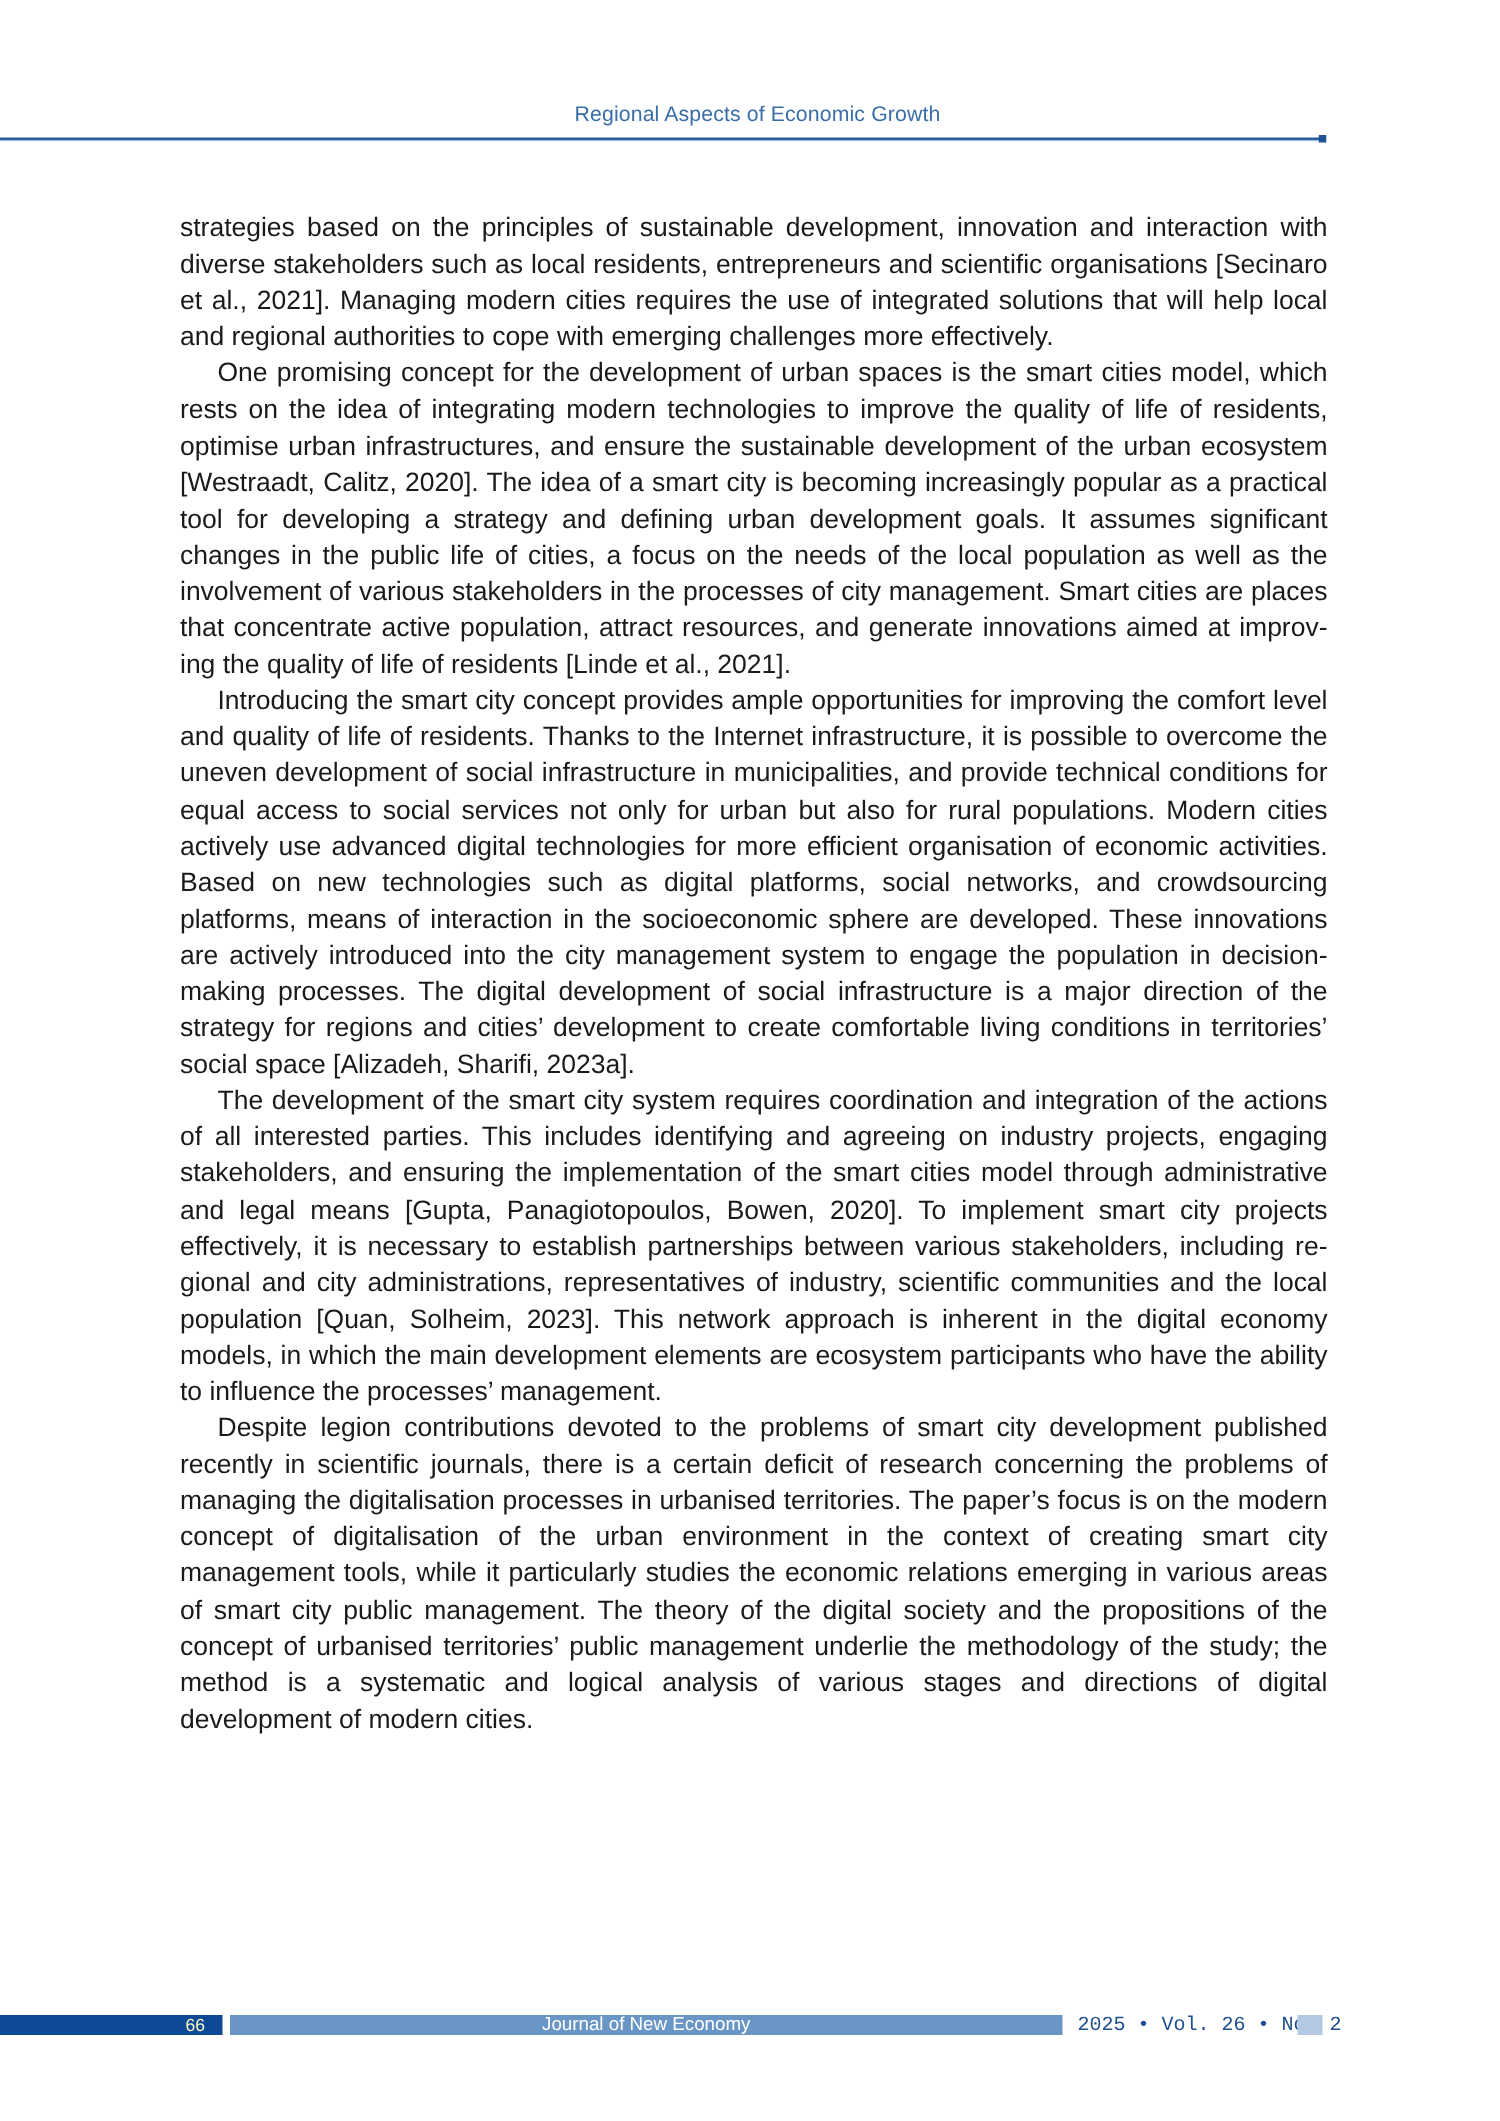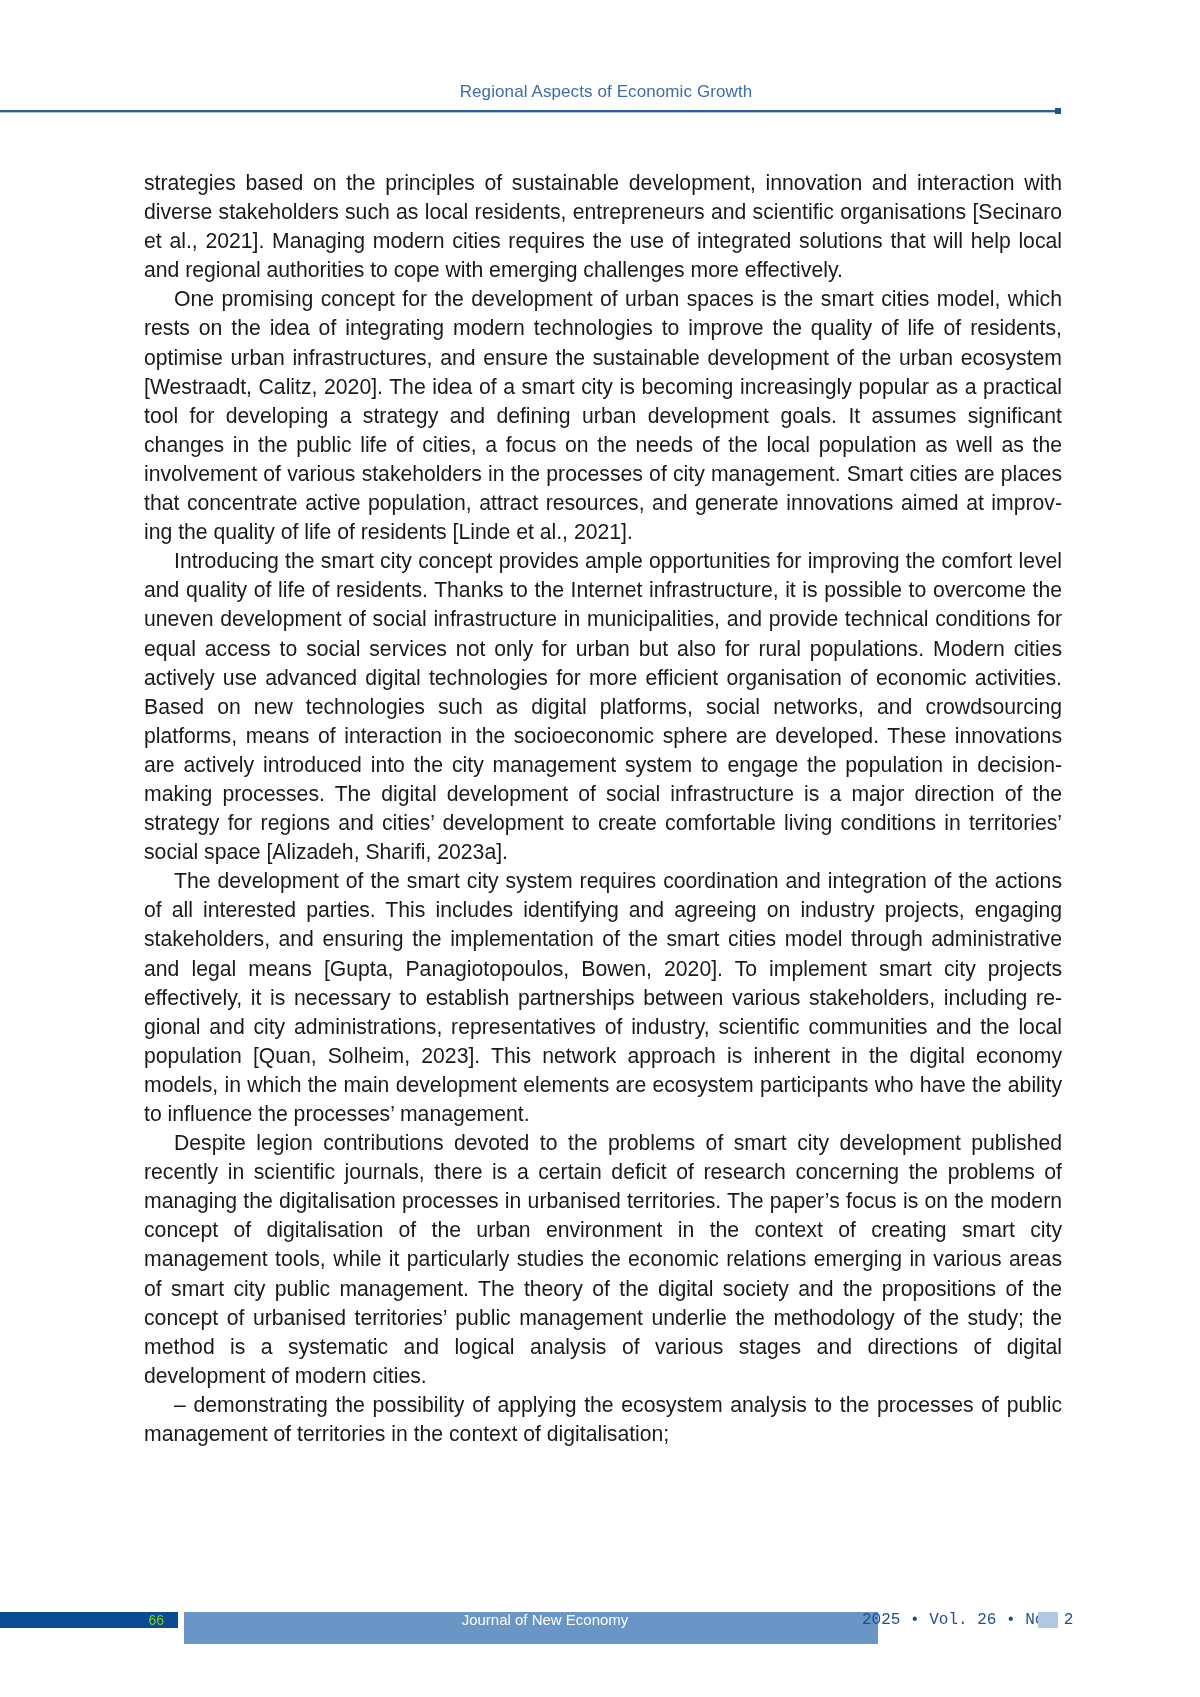--- a/index.html
+++ b/index.html
@@ -22,29 +22,29 @@
   .body-text {
     position: absolute; top: 168px; left: 144px; width: 918px;
     font-family: Liberation Sans, sans-serif;
     font-size: 21.2px; line-height: 29.1px; color: #1a1a1a;
     text-align: justify; hyphens: manual;
   }
   .body-text p { margin: 0; text-indent: 0; }
   .body-text p.indent { text-indent: 30px; }
   .footer-num {
     position: absolute; top: 1612px; left: 0; width: 178px; height: 16px;
-    background: #0d4a96; color: #84cc16;
+    background: #0d4a96; color: #fef9c3;
     font-family: "Liberation Sans", sans-serif; font-size: 14px;
     text-align: right; line-height: 16px; padding-right: 14px; box-sizing: border-box;
   }
   .footer-journal {
-    position: absolute; top: 1612px; left: 184px; width: 666px; height: 32px;
+    position: absolute; top: 1612px; left: 184px; width: 666px; height: 16px;
     background: #6a96c6; color: #ffffff;
     font-family: "Liberation Sans", sans-serif; font-size: 15px;
-    text-align: center; line-height: 16px; padding-left: 28px;
+    text-align: center; line-height: 16px;
   }
   .footer-issue {
     position: absolute; top: 1610px; left: 862px;
     color: #1f4f8e;
     font-family: Liberation Mono, monospace; font-size: 16px; line-height: 20px;
   }
   .footer-cap {
     position: absolute; top: 1612px; left: 1038px; width: 20px; height: 16px;
     background: #b3c8e2;
   }
@@ -55,19 +55,18 @@
 <div class="running-head">Regional Aspects of Economic Growth</div>
 <div class="head-rule"></div>
 <div class="head-cap"></div>
 
 <div class="body-text">
   <p>strategies based on the principles of sustainable development, innovation and interaction with diverse stakeholders such as local residents, entrepreneurs and scientific organisations [Secinaro et al., 2021]. Managing modern cities requires the use of integrated solutions that will help local and regional authorities to cope with emerging challenges more effectively.</p>
   <p class="indent">One promising concept for the development of urban spaces is the smart cities model, which rests on the idea of integrating modern technologies to improve the quality of life of residents, optimise urban infrastructures, and ensure the sustainable development of the urban ecosystem [Westraadt, Calitz, 2020]. The idea of a smart city is becoming increasingly popular as a practi­cal tool for developing a strategy and defining urban development goals. It assumes significant changes in the public life of cities, a focus on the needs of the local population as well as the involvement of various stakeholders in the processes of city management. Smart cities are places that concentrate active population, attract resources, and generate innovations aimed at improv­ing the quality of life of residents [Linde et al., 2021].</p>
   <p class="indent">Introducing the smart city concept provides ample opportunities for improving the com­fort level and quality of life of residents. Thanks to the Internet infrastructure, it is possible to overcome the uneven development of social infrastructure in municipalities, and provide tech­nical conditions for equal access to social services not only for urban but also for rural popula­tions. Modern cities actively use advanced digital technologies for more efficient organisation of economic activities. Based on new technologies such as digital platforms, social networks, and crowdsourcing platforms, means of interaction in the socioeconomic sphere are developed. These innovations are actively introduced into the city management system to engage the popu­lation in decision-making processes. The digital development of social infrastructure is a major direction of the strategy for regions and cities’ development to create comfortable living condi­tions in territories’ social space [Alizadeh, Sharifi, 2023a].</p>
   <p class="indent">The development of the smart city system requires coordination and integration of the actions of all interested parties. This includes identifying and agreeing on industry projects, engaging stakeholders, and ensuring the implementation of the smart cities model through administra­tive and legal means [Gupta, Panagiotopoulos, Bowen, 2020]. To implement smart city projects effectively, it is necessary to establish partnerships between various stakeholders, including re­gional and city administrations, representatives of industry, scientific communities and the local population [Quan, Solheim, 2023]. This network approach is inherent in the digital economy models, in which the main development elements are ecosystem participants who have the abil­ity to influence the processes’ management.</p>
   <p class="indent">Despite legion contributions devoted to the problems of smart city development published recently in scientific journals, there is a certain deficit of research concerning the problems of managing the digitalisation processes in urbanised territories. The paper’s focus is on the modern concept of digitalisation of the urban environment in the context of creating smart city management tools, while it particularly studies the economic relations emerging in various areas of smart city public management. The theory of the digital society and the propositions of the concept of urbanised territories’ public management underlie the methodology of the study; the method is a systematic and logical analysis of various stages and directions of digital development of modern cities.</p>
-  <p class="indent">– demonstrating the possibility of applying the ecosystem analysis to the processes of public management of territories in the context of digitalisation;</p>
 </div>
 
 <div class="footer-num">66</div>
 <div class="footer-journal">Journal of New Economy</div>
 <div class="footer-issue">2025 • Vol. 26 • No. 2</div>
 <div class="footer-cap"></div>
 
 </body></html>

